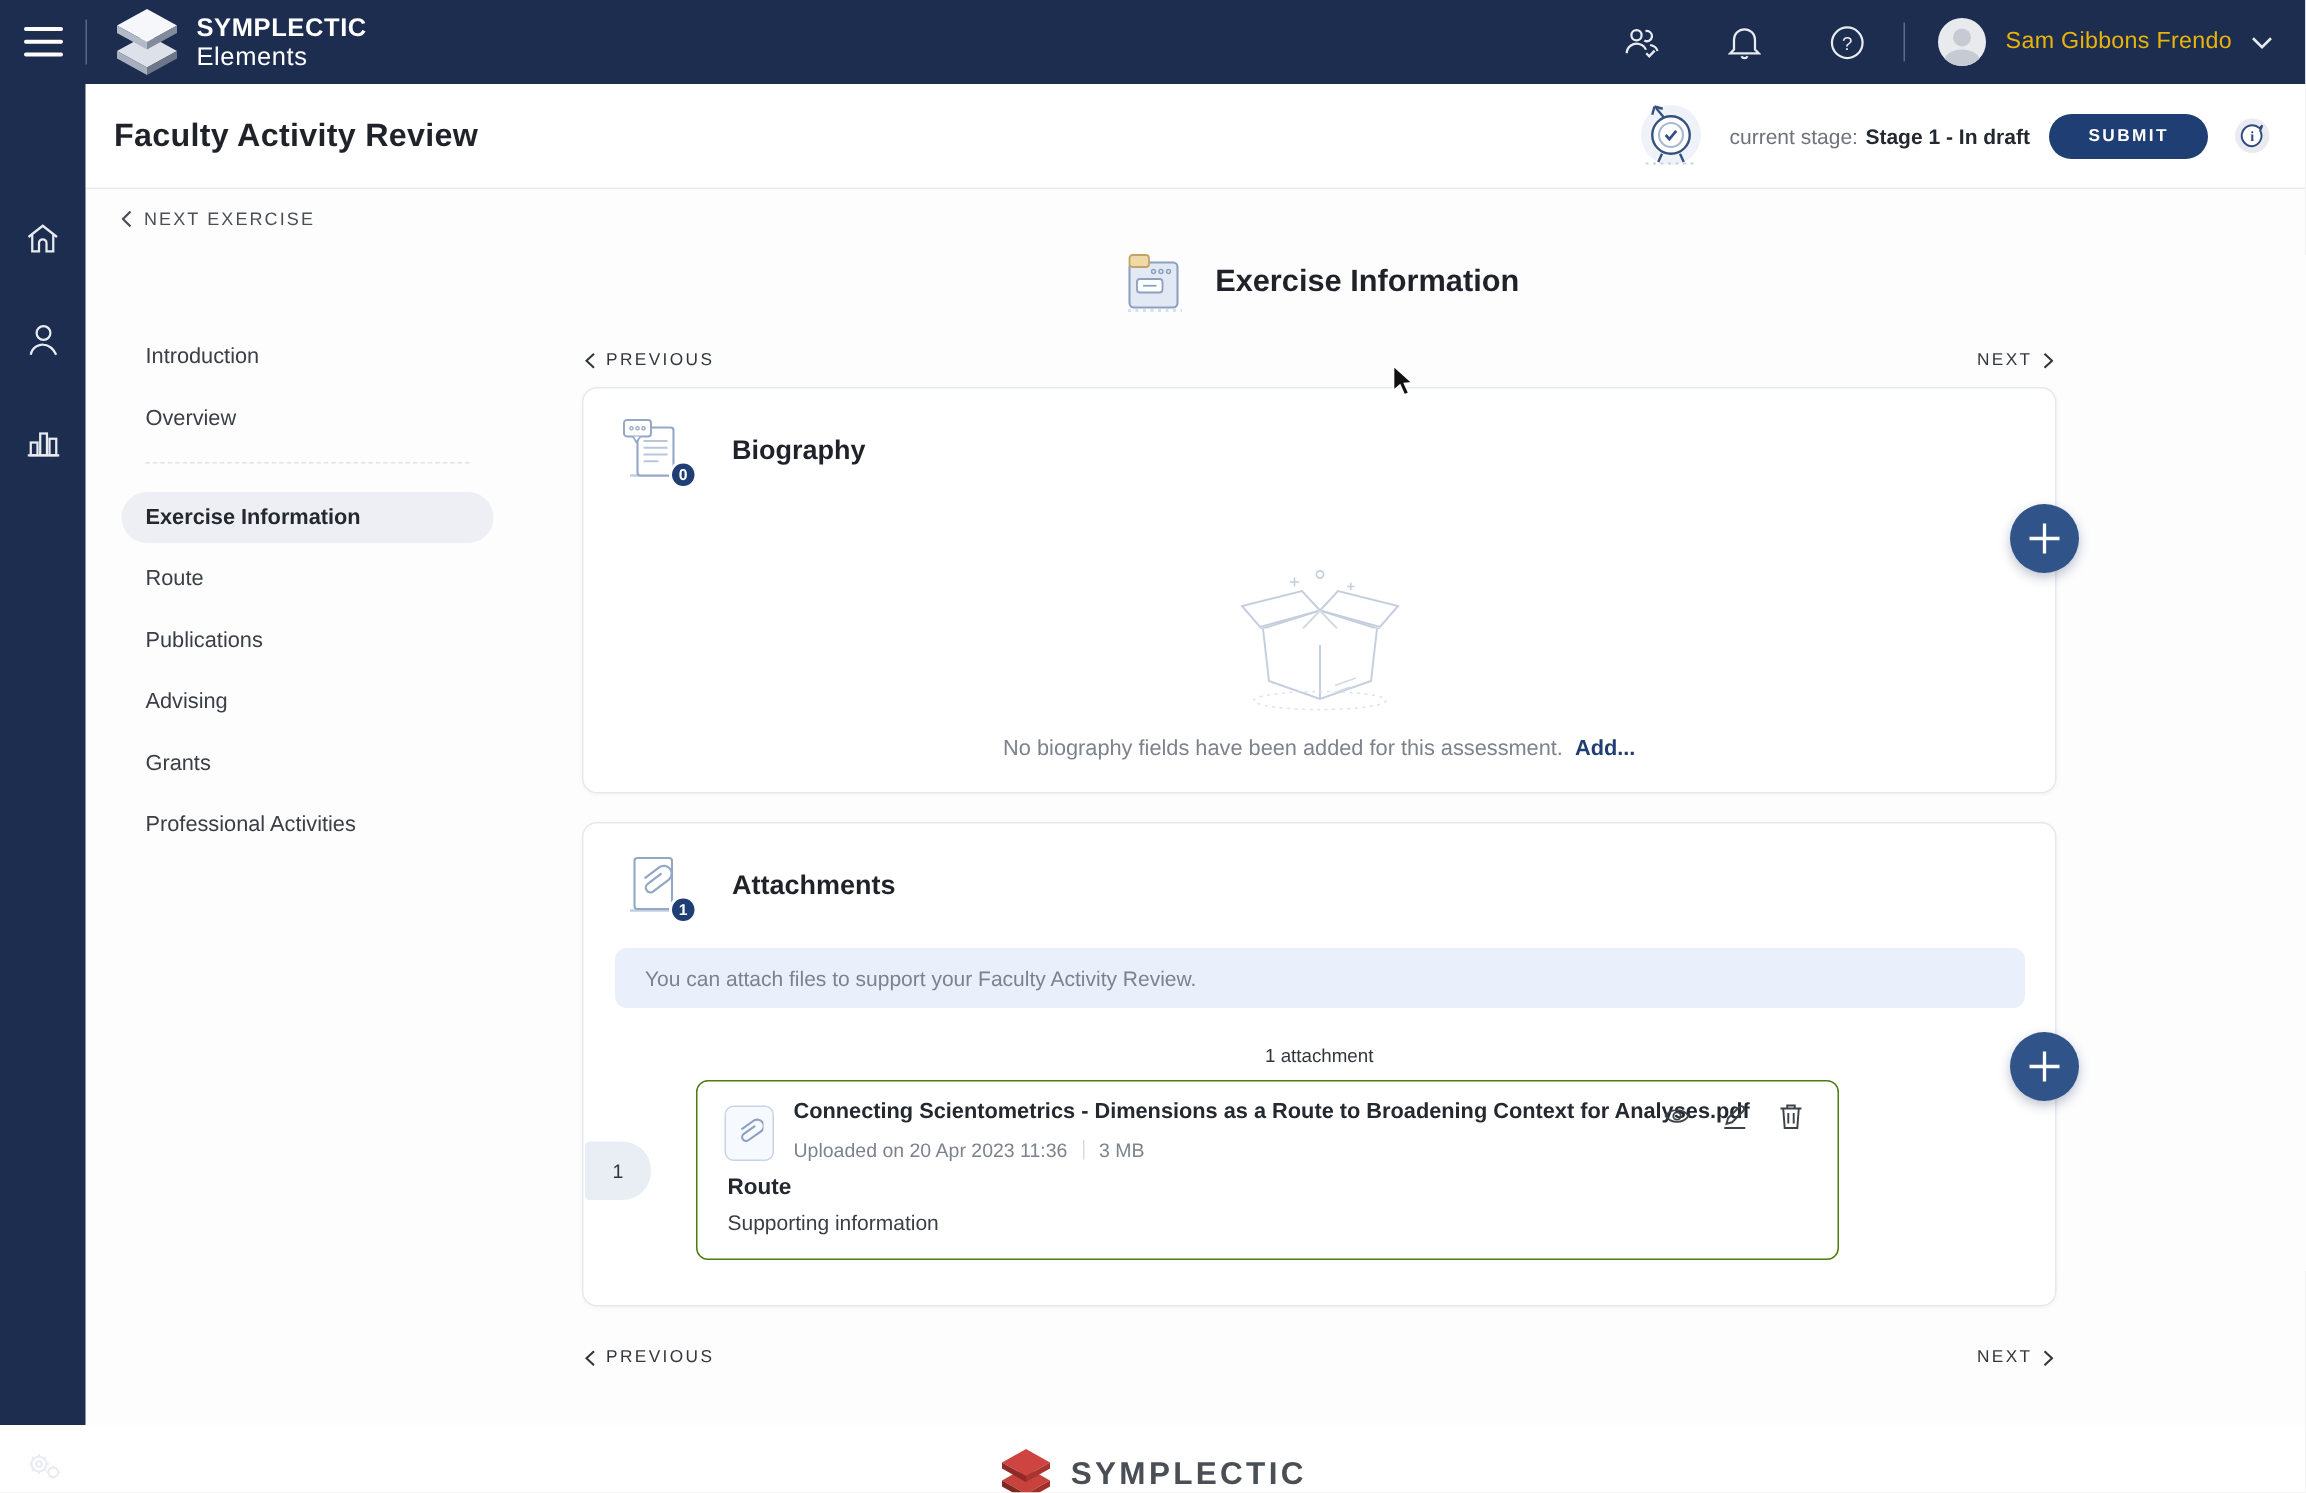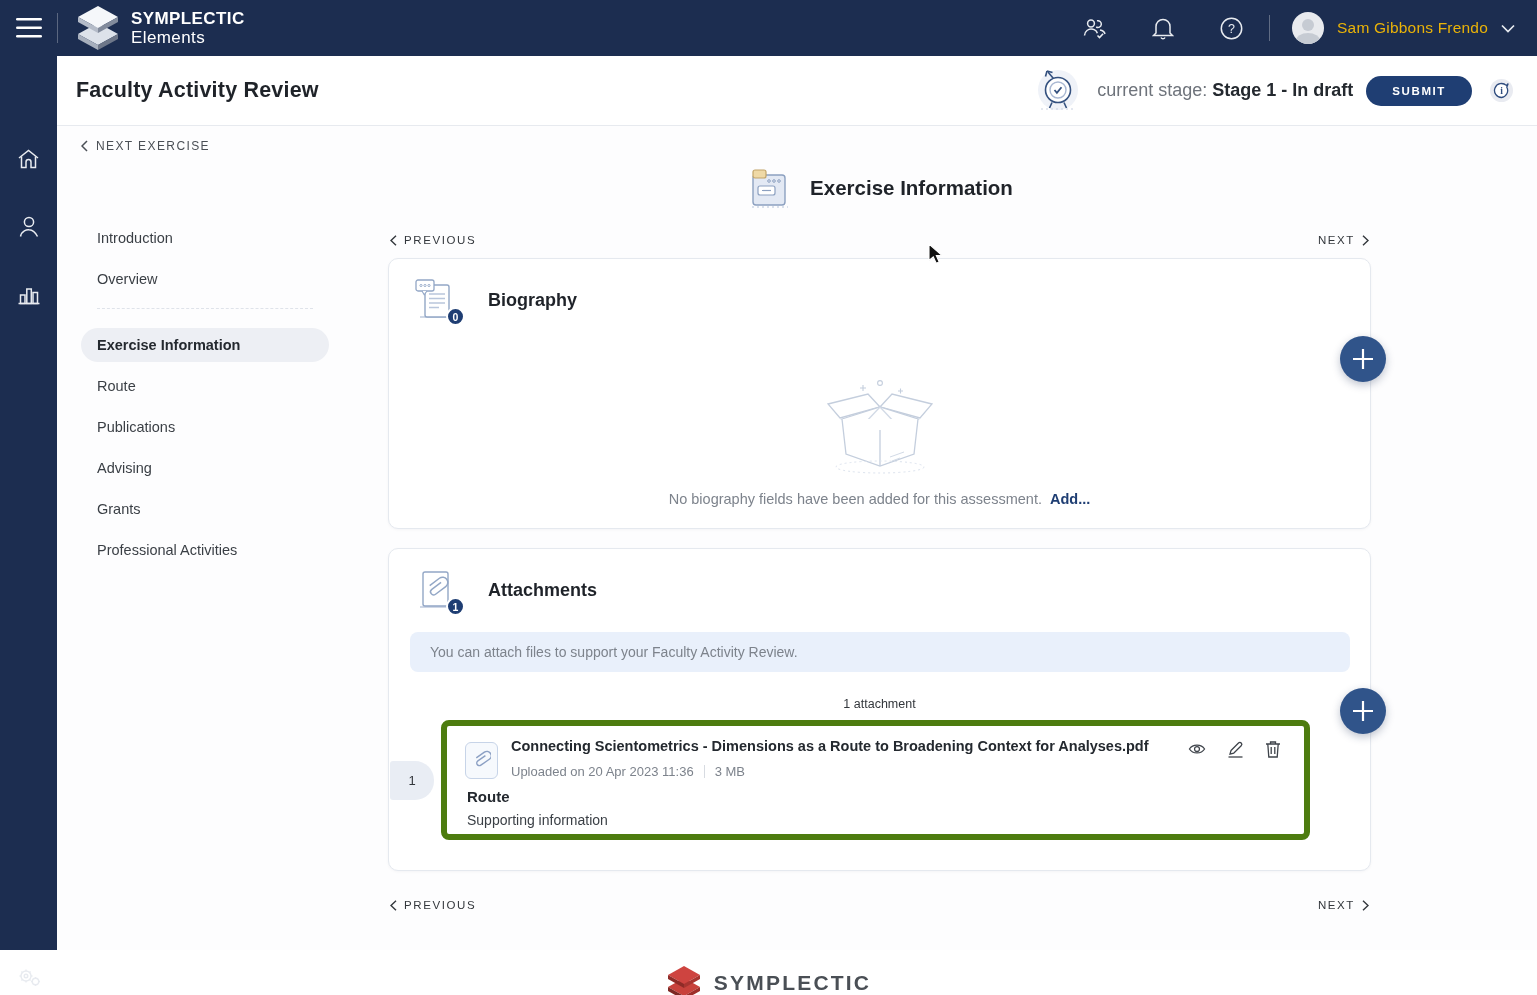--- a/index.html
+++ b/index.html
@@ -25,21 +25,21 @@
   .user-name { color:#eab308; font-size:15.5px; font-weight:400; letter-spacing:.2px; }
 
   
   .rail { position:absolute; top:56px; left:0; width:57px; height:894px; background:#1C2D50; z-index:20; }
   .rail-btn { position:absolute; left:0; width:57px; height:44px; display:flex; align-items:center; justify-content:center; background:none; border:none; cursor:pointer; }
 
   
   .page-header { position:absolute; top:56px; left:57px; width:1480px; height:70px; background:#fff; border-bottom:1px solid #E7EAEF; display:flex; align-items:center; padding:0 24px 0 19px; z-index:10; }
   .page-title { font-size:21.5px; font-weight:700; color:#1F2329; letter-spacing:.2px; }
   .ph-right { margin-left:auto; display:flex; align-items:center; }
-  .stage-text { margin-left:16px; font-size:18px; color:#6E737B; }
+  .stage-text { margin-left:16px; font-size:14px; color:#6E737B; }
   .stage-value { font-weight:700; color:#24292F; margin-left:5px; }
   .submit-btn { margin-left:13px; height:30px; padding:0 26px; border:none; border-radius:15px; background:#1F3E73; color:#fff; font-family:"Liberation Sans",sans-serif; font-size:11.5px; font-weight:700; letter-spacing:1.6px; cursor:pointer; }
   .info-btn { margin-left:18px; width:23px; height:23px; border-radius:50%; background:#E9EBF1; border:none; display:flex; align-items:center; justify-content:center; cursor:pointer; }
 
   
   .exit-link { position:absolute; top:139px; left:81px; display:flex; align-items:center; gap:8px; font-size:12px; letter-spacing:1.4px; color:#4A4F55; cursor:pointer; text-decoration:none; z-index:5; }
   .section-nav { position:absolute; top:221px; left:81px; width:248px; z-index:5; }
   .nav-item { height:34px; display:flex; align-items:center; padding:0 16px; margin-bottom:7px; font-size:14.5px; color:#3A3F45; border-radius:17px; cursor:pointer; }
   .nav-item.selected { background:#EDEFF4; font-weight:700; color:#24292F; }
   .nav-divider { border:none; border-top:1px dashed #DFE3EA; margin:12px 0 19px 16px; width:216px; }
@@ -60,21 +60,21 @@
   .count-badge { position:absolute; right:-7px; bottom:-4px; width:19px; height:19px; border-radius:50%; background:#1F3E73; border:2px solid #fff; color:#fff; font-size:10.5px; font-weight:700; display:flex; align-items:center; justify-content:center; }
   .card-title { font-size:18px; font-weight:700; color:#1F2329; }
 
   .empty-illustration { position:absolute; top:118px; left:0; width:100%; display:flex; justify-content:center; }
   .empty-line { position:absolute; top:232px; left:0; width:100%; text-align:center; font-size:14.5px; color:#7D838C; }
   .add-link { color:#1F3E73; font-weight:700; cursor:pointer; text-decoration:none; margin-left:4px; }
 
   .banner { position:absolute; top:83px; left:21px; width:940px; height:40px; background:#E9F0FB; border-radius:8px; display:flex; align-items:center; padding:0 20px; font-size:14px; color:#7D838C; }
   .att-count { position:absolute; top:148px; left:0; width:100%; text-align:center; font-size:12.5px; color:#33373C; }
 
-  .att-item { position:absolute; top:171px; left:52px; width:869px; height:120px; background:#fff; border:6px solid #4d7c0f; border-radius:8px; }
+  .att-item { position:absolute; top:171px; left:75px; width:762px; height:120px; background:#fff; border:1px solid #4d7c0f; border-radius:8px; }
   .att-index { position:absolute; top:212px; left:1px; width:44px; height:39px; background:#E9EDF4; border-radius:3px 19px 19px 3px; display:flex; align-items:center; justify-content:center; font-size:13px; color:#33373C; }
   .clip-box { position:absolute; top:16px; left:18px; width:33px; height:37px; border:1px solid #C7D4E8; border-radius:6px; background:#F6F9FD; display:flex; align-items:center; justify-content:center; }
   .att-filename { position:absolute; top:12px; left:64px; width:660px; font-size:14.5px; font-weight:700; color:#24292F; white-space:nowrap; }
   .att-meta { position:absolute; top:38px; left:64px; display:flex; align-items:center; gap:10px; font-size:13px; color:#7D838C; }
   .meta-sep { width:1px; height:13px; background:#D7DBE1; }
   .att-type-label { position:absolute; top:62px; left:20px; font-size:15px; font-weight:700; color:#24292F; }
   .att-type-value { position:absolute; top:86px; left:20px; font-size:14px; color:#3A3F45; }
   .att-actions { position:absolute; top:14px; right:22px; display:flex; gap:20px; }
   .act-btn { width:18px; height:18px; background:none; border:none; cursor:pointer; display:flex; align-items:center; justify-content:center; }
 

